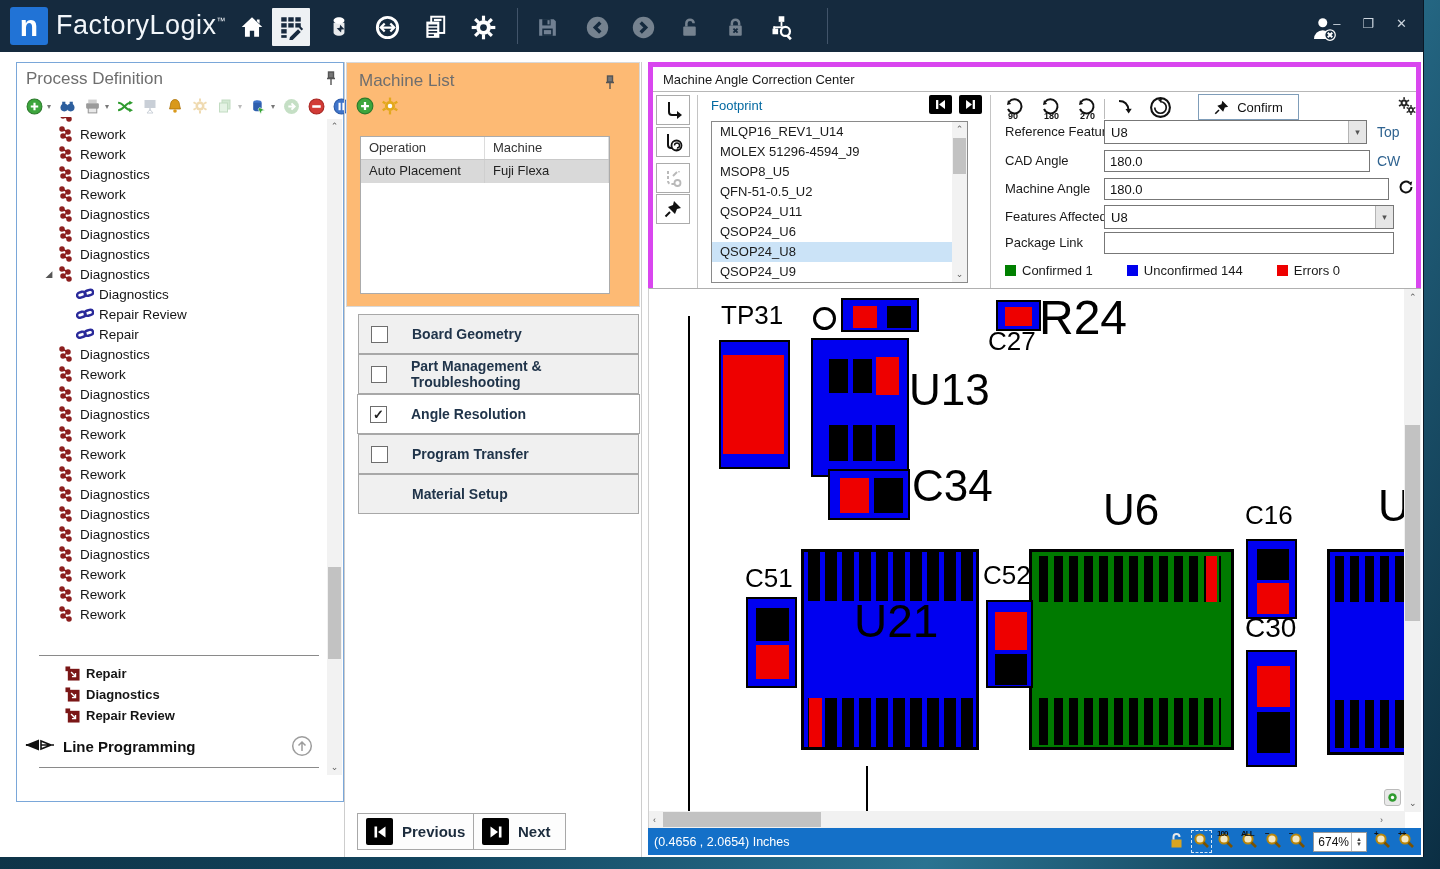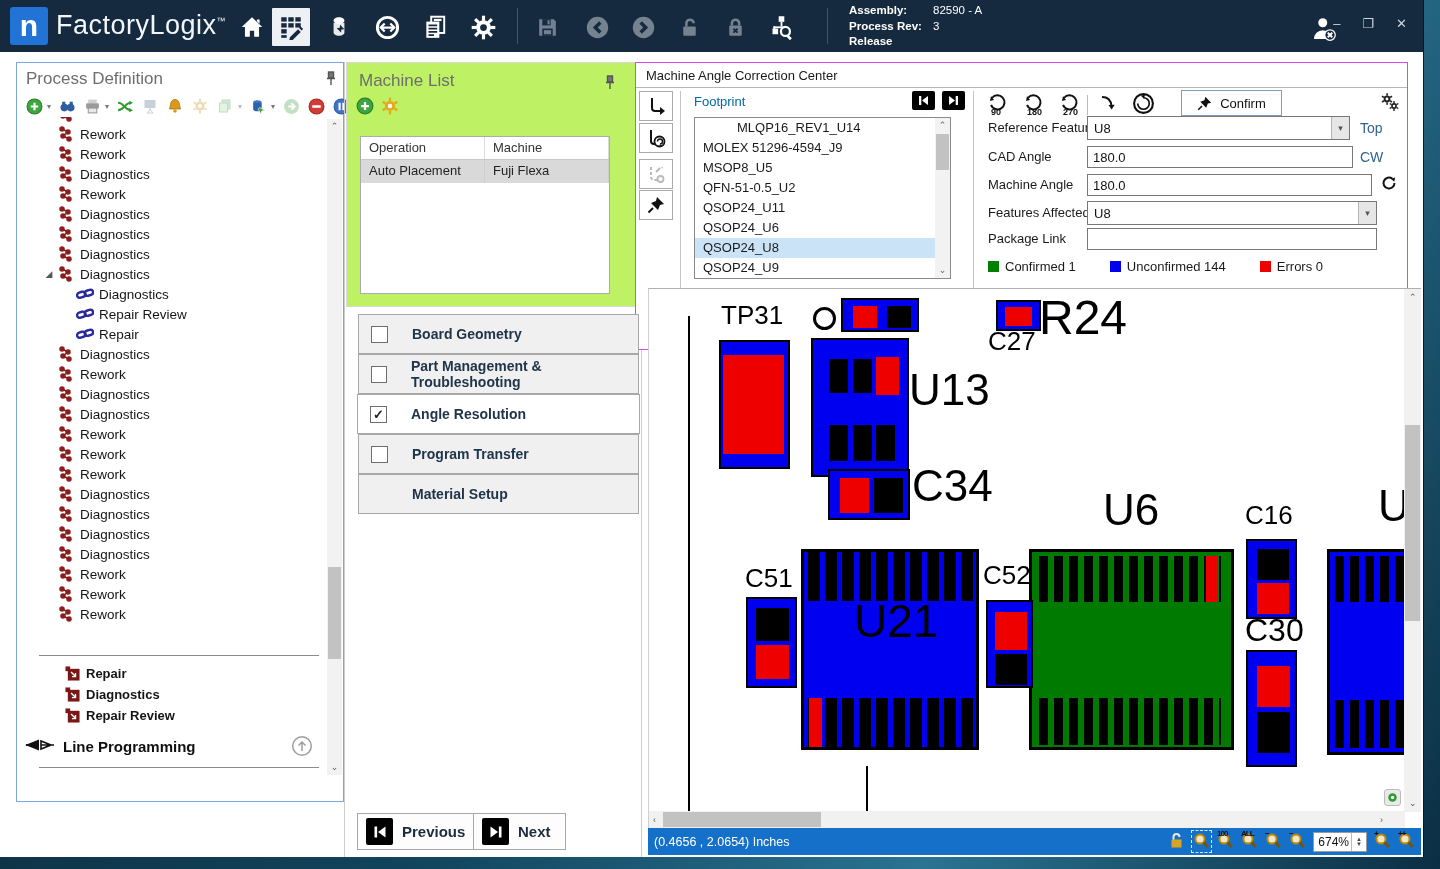--- a/index.html
+++ b/index.html
@@ -35,36 +35,36 @@
   .trow .arr{width:16px;font-size:9px;color:#565656;text-align:center}
   .trow .ticn{width:18px;display:flex;justify-content:center}
   .trow .lbl{margin-left:5px}
   .sect-h{display:flex;align-items:center;font-weight:bold;font-size:14px;color:#111}
   .promote{width:22px;height:22px}
   .sep{position:absolute;height:1px;background:#8a8a8a}
   .vsb{position:absolute;width:15px;background:#f2f2f2}
   .vsb .sar{position:absolute;left:0;width:15px;height:15px;color:#606060;font-size:9px;text-align:center;line-height:15px}
   .vsb .thumb{position:absolute;left:1px;width:13px;background:#c2c2c2;border-radius:0}
   
-  .mlpanel{position:absolute;left:346px;top:62px;width:294px;height:245px;background:#bef264;border:1px solid #d8d8d8}
+  .mlpanel{position:absolute;left:346px;top:62px;width:294px;height:245px;background:#fdba74;border:1px solid #d8d8d8}
   .mltable{position:absolute;left:13px;top:73px;width:250px;height:158px;border:1px solid #ababab;background:#fff;font-size:13px}
   .mlth{display:flex;height:23px;border-bottom:1px solid #c9c9c9;color:#333}
   .mlth div{width:125px;padding:3px 0 8px 8px;border-right:1px solid #dcdcdc}
   .mltr{display:flex;height:23px;background:#d9d9d9;color:#222}
   .mltr div{width:125px;padding:3px 0 0 8px;border-right:1px solid #cfcfcf}
   .chk-item{position:absolute;left:358px;width:281px;height:40px;background:#f0f0f0;border:1px solid #a8a8a8;
     display:flex;align-items:center;font-size:14px;font-weight:bold;color:#20344a}
   .chk-item.active{background:#fff;left:357px;width:283px;z-index:2}
   .cbox{width:17px;height:17px;background:#fff;border:1px solid #6e6e6e;margin:0 24px 0 12px;
     display:flex;align-items:center;justify-content:center;font-size:13px;color:#222}
   .navbtn{position:absolute;top:813px;height:37px;background:#fdfdfd;border:1px solid #a8a8a8;display:flex;
     align-items:center;gap:9px;padding:0 14px 0 8px;font-size:15px;font-weight:bold;color:#1c2c3d;cursor:default}
   .blkic{width:27px;height:27px;background:#000;border-radius:2px;display:flex;align-items:center;justify-content:center}
   
-  .ccpanel{position:absolute;left:635px;top:62px;width:773px;height:288px;background:#fff;border:1px solid #d946ef}
+  .ccpanel{position:absolute;left:648px;top:62px;width:773px;height:288px;background:#fff;border:5px solid #d946ef}
   .cc-title{position:absolute;left:10px;top:5px;font-size:13px;color:#1a1a1a}
   .cc-sep{position:absolute;left:0;top:24px;width:100%;height:1px;background:#b7b7b7}
   .sqbtn{position:absolute;width:34px;height:30px;border:1px solid #ababab;background:#fff;display:flex;align-items:center;justify-content:center}
   .vdiv{position:absolute;top:28px;bottom:6px;width:1px;background:#c4c4c4}
   .fp-label{position:absolute;font-size:13px;color:#0369a1}
   .fpnav{position:absolute;width:23px;height:19px;background:#000;border-radius:2px;display:flex;align-items:center;justify-content:center}
   .fplist{position:absolute;left:58px;top:54px;width:257px;height:162px;border:1px solid #8a8a8a;background:#fff;overflow:hidden;font-size:13px;color:#1a1a1a}
   .fprow{height:20px;line-height:20px;padding-left:8px;white-space:nowrap}
   .fprow.sel{background:#cbe3f7}
   .ccfield{position:absolute;font-size:13px;color:#1a1a1a;display:flex;align-items:center}
@@ -223,25 +223,20 @@
         <rect x="4" y="13" width="5" height="5"></rect>
               <rect x="4.8" y="11" width="9" height="1.6"></rect>
               <rect x="4.8" y="11" width="1.6" height="2.5"></rect>
         <circle cx="15.5" cy="15.5" r="4" fill="none" stroke="#fff" stroke-width="2"></circle>
         <rect x="18" y="18.4" width="4.5" height="2.4" transform="rotate(45 18 18.4)"></rect>
             </g>
           </svg>
     </span>
     <span class="tdiv" style="left:827px"></span>
 
-    <div class="info">
-      <div><b>Assembly:</b><span>82590 - A</span></div>
-      <div><b>Process Rev:</b><span>3</span></div>
-      <div><b>Release Status:</b><span>Under Construction</span></div>
-    </div>
 
     <span class="ticon" style="left:1305px;top:10px">
       <svg width="30" height="30" viewBox="0 0 24 24">
             <g fill="#fff">
         <circle cx="11" cy="7" r="3.6"></circle>
               <path d="M4 20 a7 7 0 0 1 14 0 Z"></path>
         <circle cx="16.8" cy="16.8" r="4.2" fill="#152a3e" stroke="#fff" stroke-width="1"></circle>
         <path d="M15 15 l3.6 3.6 M18.6 15 L15 18.6" stroke="#fff" stroke-width="1.6"></path>
             </g>
           </svg>
@@ -947,21 +942,21 @@
       <svg width="13" height="13" viewBox="0 0 16 16">
             <g fill="#fff">
               <path d="M2.5 2.5 v11 L9.8 8z"></path>
               <rect x="10.7" y="2.5" width="2.8" height="11"></rect>
             </g>
           </svg>
     </div>
 
     <div class="fplist" id="fplist">
 
-    <div class="fprow" style="width: 240px; margin-left: 34px;">MLQP16_REV1_U14</div>
+    <div class="fprow" style="width: 240px;">MLQP16_REV1_U14</div>
           <div class="fprow" style="width: 240px;">MOLEX 51296-4594_J9</div>
           <div class="fprow" style="width: 240px;">MSOP8_U5</div>
           <div class="fprow" style="width: 240px;">QFN-51-0.5_U2</div>
           <div class="fprow" style="width: 240px;">QSOP24_U11</div>
           <div class="fprow" style="width: 240px;">QSOP24_U6</div>
           <div class="fprow sel" style="width: 240px;">QSOP24_U8</div>
           <div class="fprow" style="width: 240px;">QSOP24_U9</div>
           <div class="vsb" style="right:0;top:0;height:160px">
         <span class="sar" style="top:0">⌃</span>
         <div class="thumb" style="top:16px;height:36px"></div>
@@ -1122,21 +1117,21 @@
             <div class="pcb-part" style="left: 4px; top: 0px; width: 166px; height: 49px; background: repeating-linear-gradient(90deg, rgb(0, 0, 0) 0px, rgb(0, 0, 0) 12px, rgb(0, 0, 240) 12px, rgb(0, 0, 240) 17px);"></div>
             <div class="pcb-part" style="left: 4px; top: 146px; width: 166px; height: 49px; background: repeating-linear-gradient(90deg, rgb(0, 0, 0) 0px, rgb(0, 0, 0) 12px, rgb(0, 0, 240) 12px, rgb(0, 0, 240) 17px);"></div>
             <div class="pcb-part" style="left: 5px; top: 146px; width: 13px; height: 49px; background: rgb(238, 0, 0);"></div>
           </div>
           <div class="pcb-label" style="left: 203px; top: 306px; font-size: 46px;">U21</div>
           <div class="pcb-label" style="left: 332px; top: 270px; font-size: 26px;">C52</div>
           <div class="pcb-box" style="left: 335px; top: 308px; width: 47px; height: 88px; background: rgb(0, 0, 240); border-width: 2px;">
             <div class="pcb-part" style="left: 7px; top: 10px; width: 32px; height: 38px; background: rgb(238, 0, 0);"></div>
             <div class="pcb-part" style="left: 7px; top: 52px; width: 32px; height: 31px; background: rgb(0, 0, 0);"></div>
           </div>
-          <div class="pcb-label" style="left: 594px; top: 322px; font-size: 32px;">C30</div>
+          <div class="pcb-label" style="left: 594px; top: 322px; font-size: 28px;">C30</div>
           <div class="pcb-box" style="left: 595px; top: 358px; width: 51px; height: 117px; background: rgb(0, 0, 240); border-width: 2px;">
             <div class="pcb-part" style="left: 9px; top: 14px; width: 33px; height: 41px; background: rgb(238, 0, 0);"></div>
             <div class="pcb-part" style="left: 9px; top: 60px; width: 33px; height: 41px; background: rgb(0, 0, 0);"></div>
           </div>
           <div class="pcb-label" style="left: 727px; top: 192px; font-size: 44px;">U</div>
           <div class="pcb-box" style="left: 676px; top: 257px; width: 88px; height: 206px; background: rgb(0, 0, 240); border-width: 3px;">
             <div class="pcb-part" style="left: 5px; top: 4px; width: 72px; height: 46px; background: repeating-linear-gradient(90deg, rgb(0, 0, 0) 0px, rgb(0, 0, 0) 9px, rgb(0, 0, 240) 9px, rgb(0, 0, 240) 15px);"></div>
             <div class="pcb-part" style="left: 5px; top: 148px; width: 72px; height: 48px; background: repeating-linear-gradient(90deg, rgb(0, 0, 0) 0px, rgb(0, 0, 0) 9px, rgb(0, 0, 240) 9px, rgb(0, 0, 240) 15px);"></div>
           </div>
           <div class="pcb-part" style="left: 215px; top: 474px; width: 2px; height: 46px; background: rgb(0, 0, 0);"></div>

